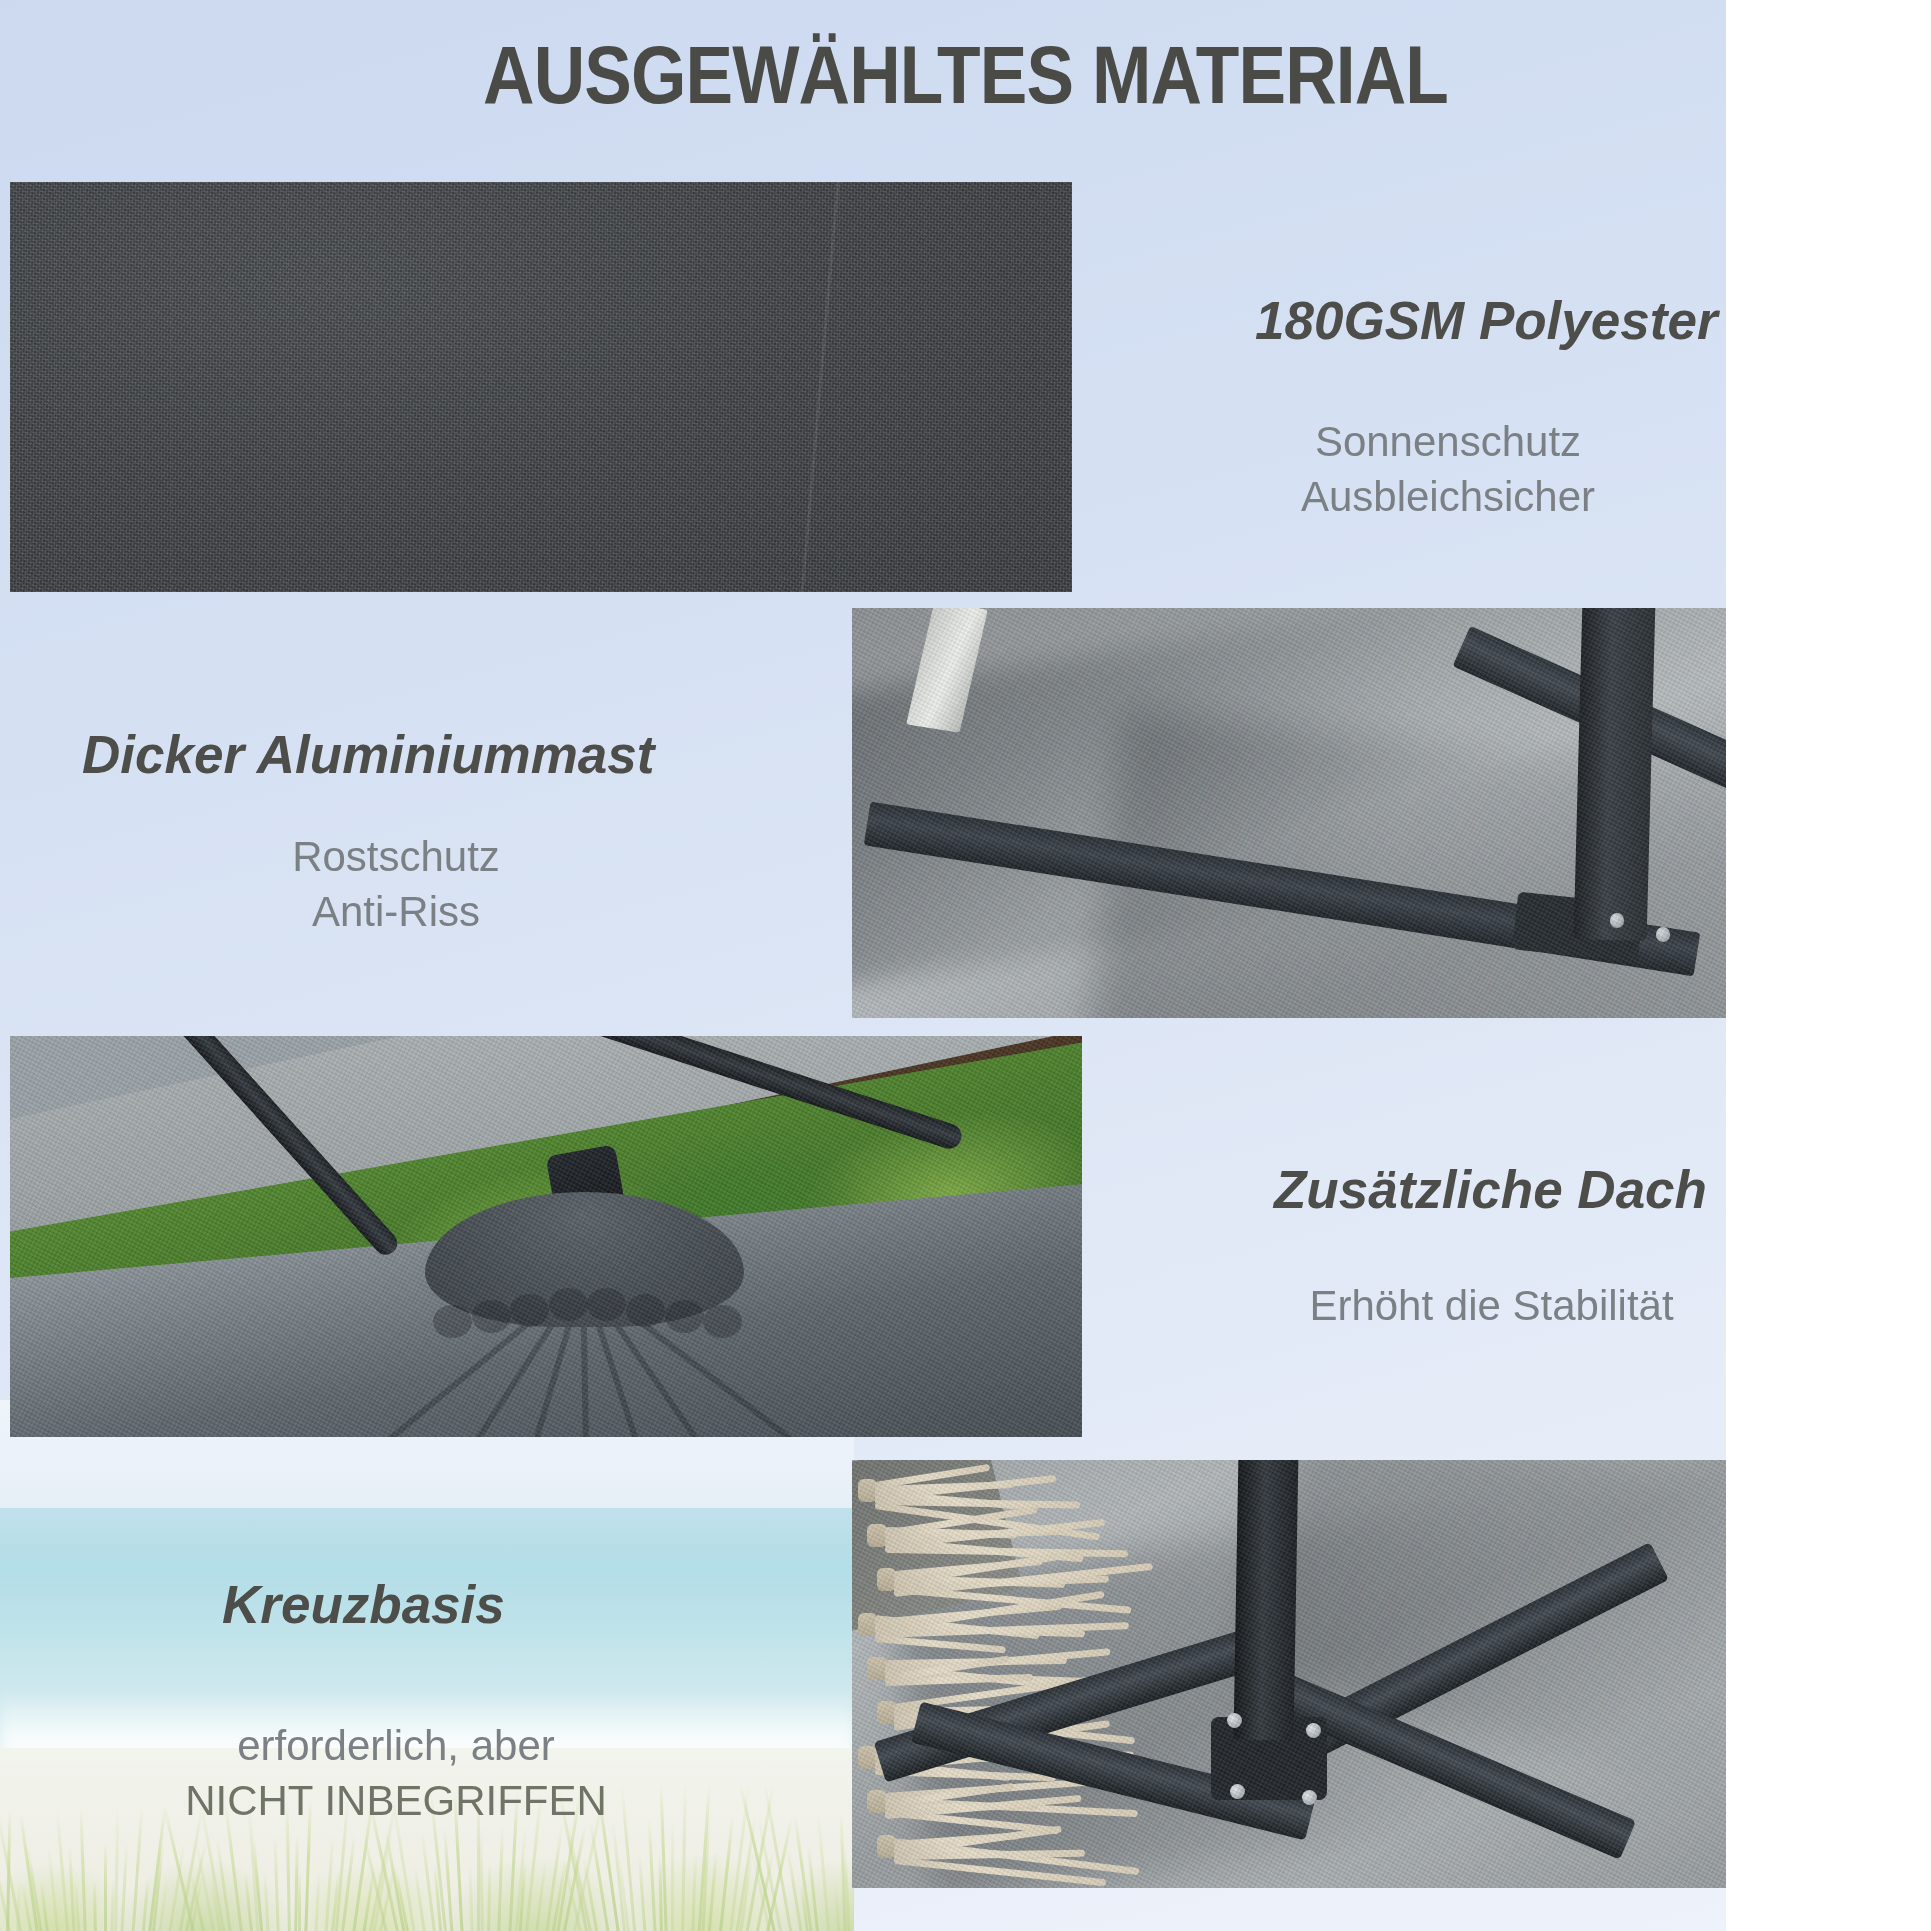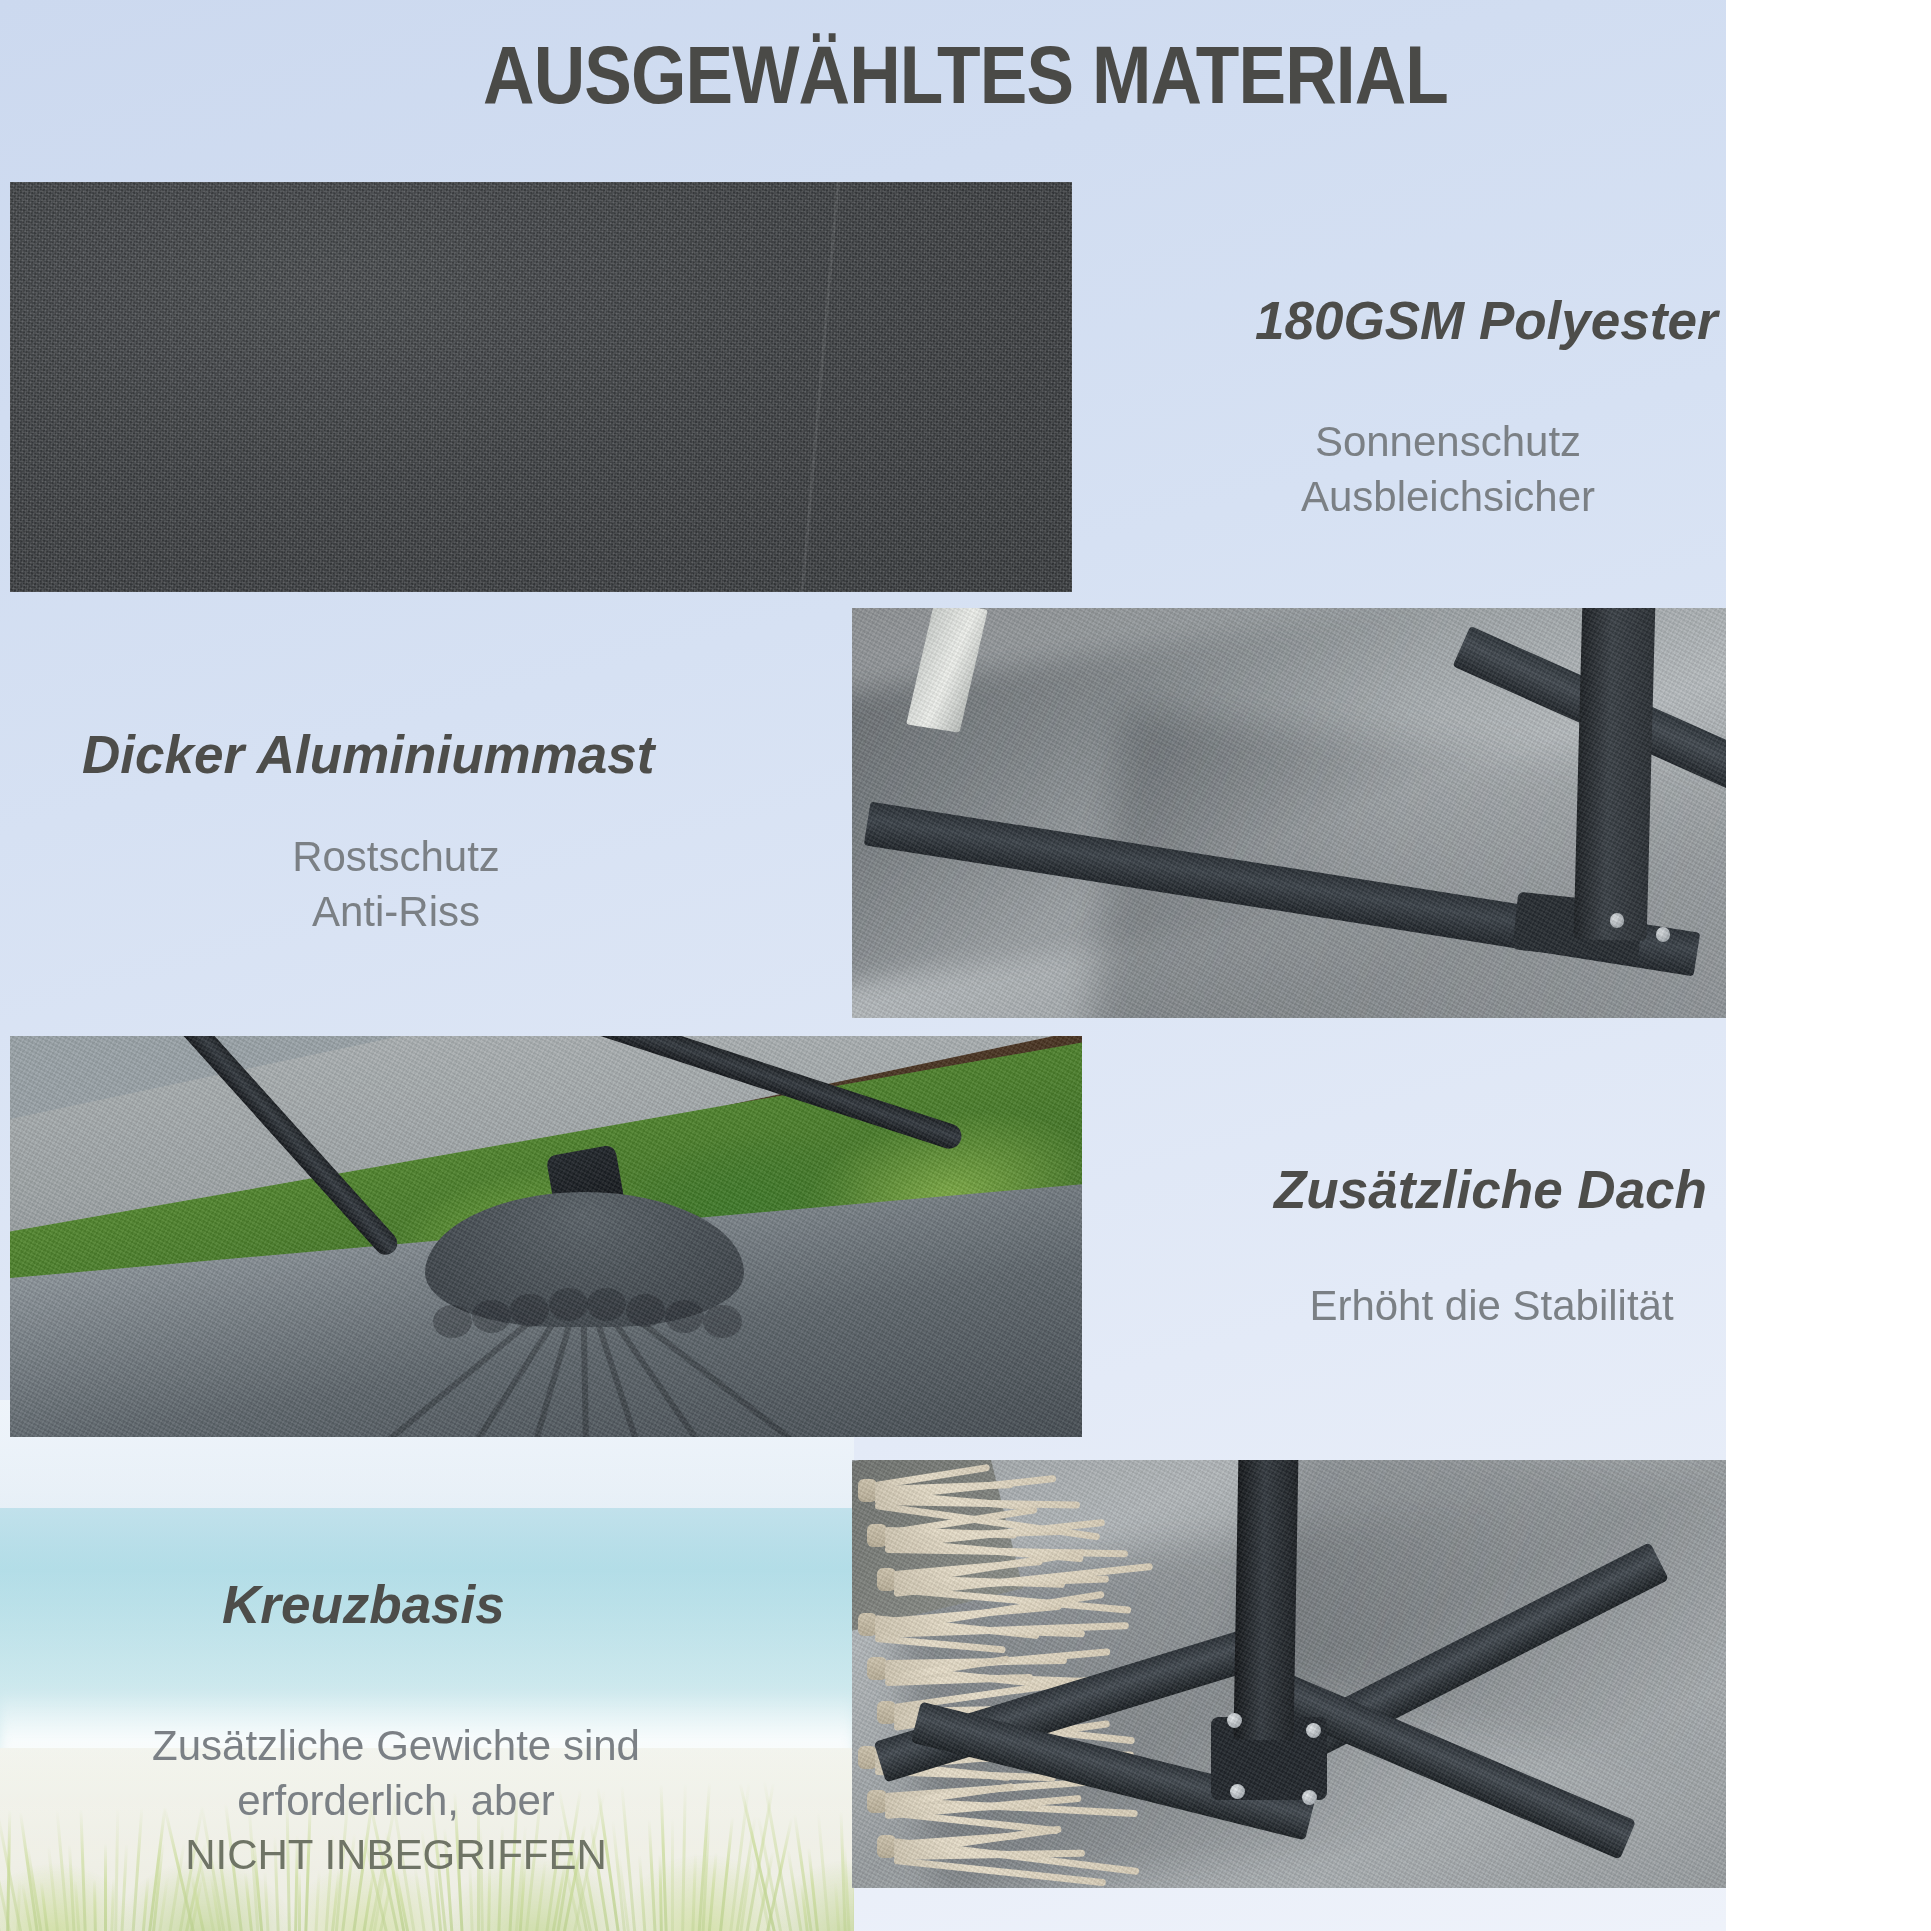--- a/index.html
+++ b/index.html
@@ -631,19 +631,18 @@
     <div class="pole"></div>
     <div class="cbolt" style="left:375px; top:253px;"></div>
     <div class="cbolt" style="left:454px; top:263px;"></div>
     <div class="cbolt" style="left:378px; top:324px;"></div>
     <div class="cbolt" style="left:450px; top:330px;"></div>
     <div class="grain"></div>
   </div>
 
   <div class="feature-heading" style="left:222px; top:1574px;">Kreuzbasis</div>
   <div class="feature-body" style="left:58px; top:1719px; width:676px;">
-    <div>Zusätzliche Gewichte sind</div>
     <div>erforderlich, aber</div>
     <div class="emph">NICHT INBEGRIFFEN</div>
   </div>
 
 </div>
 
 
 </body></html>

